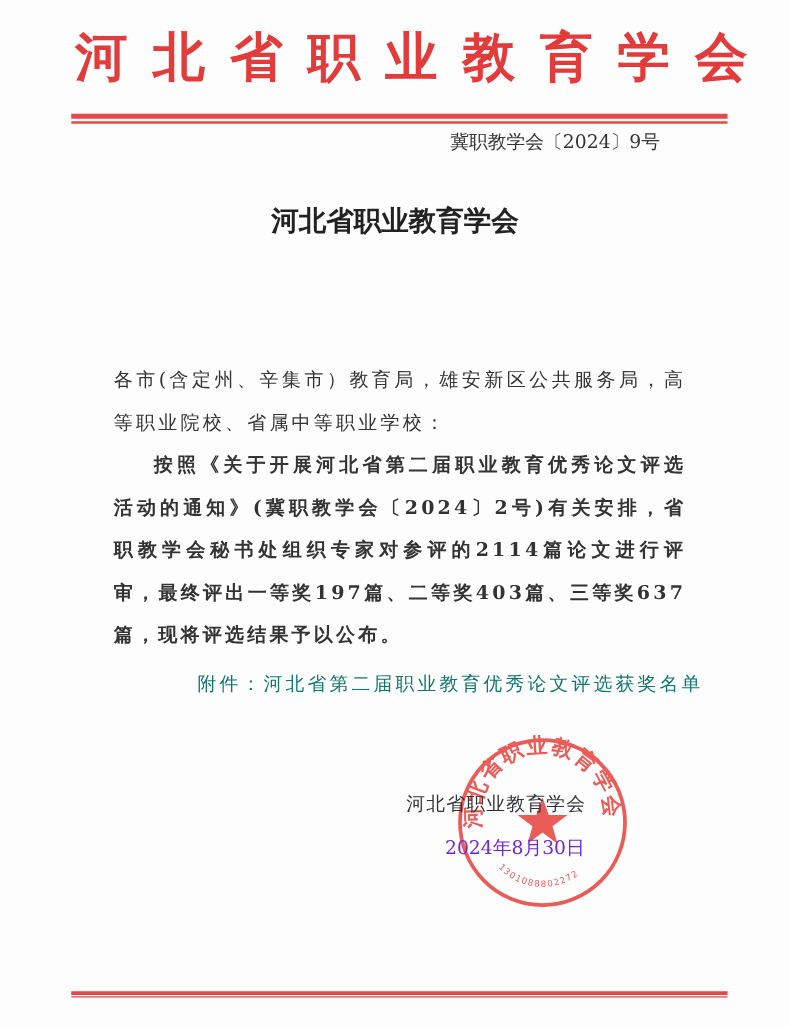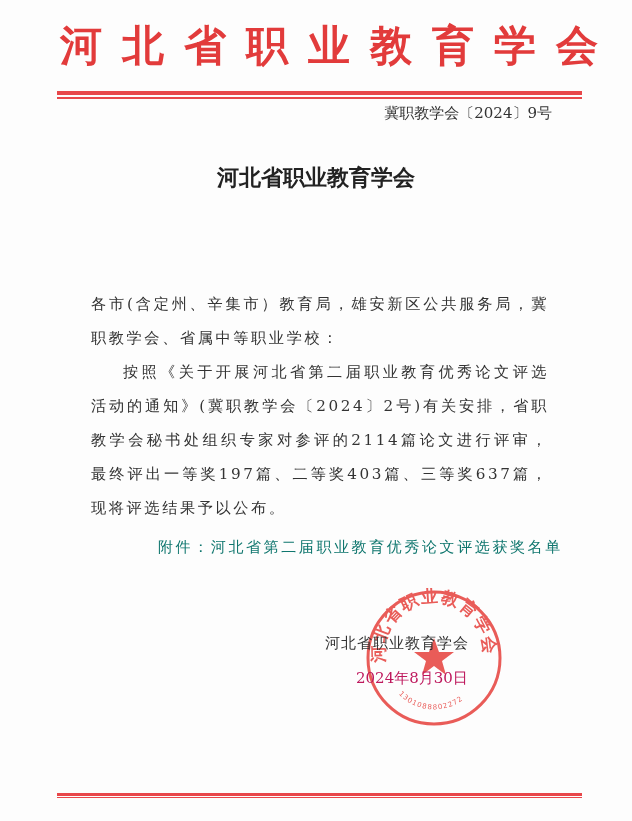--- a/index.html
+++ b/index.html
@@ -8,59 +8,59 @@
     font-family: "DejaVu Serif", "Liberation Serif", serif; color: #2a2a2a;
   }
   .masthead {
     position: absolute; left: 60px; top: 22px; width: 512px; text-align: center;
     color: #e23b3b; font-family: "DejaVu Serif", serif; font-weight: bold;
     font-size: 42px; letter-spacing: 20px; line-height: 48px; white-space: nowrap;
   }
   .rule-thick { position: absolute; left: 57px; width: 525px; height: 4px; background: #e8474a; }
   .rule-thin  { position: absolute; left: 57px; width: 525px; height: 1.5px; background: #e8474a; }
   .docno {
-    position: absolute; right: 80px; top: 104px; font-size: 15px; color: #333;
+    position: absolute; right: 104px; top: 104px; font-size: 15px; color: #333;
   }
   .title {
     position: absolute; left: 0; width: 632px; text-align: center; top: 162px;
     font-size: 22px; font-weight: bold; line-height: 31px; color: #222;
   }
   .body-text {
     position: absolute; left: 91px; width: 458px; font-size: 15.2px; line-height: 34px;
     color: #333; letter-spacing: 2.6px; text-align: justify;
   }
   .p-indent { text-indent: 32px; }
   .attach {
     position: absolute; left: 122px; top: 538px; font-size: 15px; letter-spacing: 2.6px; color: #0f766e; margin-left: 36px;
   }
   .sign {
     position: absolute; left: 325px; top: 634px; font-size: 15px; color: #333; letter-spacing: 1px;
   }
   .date {
-    position: absolute; left: 356px; top: 669px; font-size: 15px; color: #be185d;
+    position: absolute; left: 356px; top: 669px; font-size: 15px; color: #6d28d9;
   }
   .seal {
     position: absolute; left: 364px; top: 588px; width: 140px; height: 140px; opacity: 0.82;
   }
 </style>
 </head>
 <body>
 
 <div class="masthead">河北省职业教育学会</div>
 <div class="rule-thick" style="top:91px;"></div>
 <div class="rule-thin" style="top:97px;"></div>
 
 <div class="docno">冀职教学会〔2024〕9号</div>
 
 <div class="title">
   <div>河北省职业教育学会</div>
 </div>
 
-<div class="body-text" style="top:287px;">各市(含定州、辛集市）教育局，雄安新区公共服务局，冀职教学会、省属中等职业学校：</div>
-<div class="body-text p-indent" style="top:355px;">按照《关于开展河北省第二届职业教育优秀论文评选活动的通知》(冀职教学会〔2024〕2号)有关安排，省职教学会秘书处组织专家对参评的2114篇论文进行评审，最终评出一等奖197篇、二等奖403篇、三等奖637篇，现将评选结果予以公布。</div>
+<div class="body-text" style="top:287px;">各市(含定州、辛集市）教育局，雄安新区公共服务局，高等职业院校、省属中等职业学校：</div>
+<div class="body-text p-indent" style="top:355px;font-weight:bold;">按照《关于开展河北省第二届职业教育优秀论文评选活动的通知》(冀职教学会〔2024〕2号)有关安排，省职教学会秘书处组织专家对参评的2114篇论文进行评审，最终评出一等奖197篇、二等奖403篇、三等奖637篇，现将评选结果予以公布。</div>
 
 <div class="attach">附件：河北省第二届职业教育优秀论文评选获奖名单</div>
 
 <svg class="seal" viewBox="0 0 140 140">
   <defs>
     <path id="arcTop" d="M 22 78 A 50 50 0 1 1 118 78"></path>
     <path id="arcBot" d="M 30 100 A 48 48 0 0 0 110 100"></path>
   </defs>
   <circle cx="70" cy="70" r="66" fill="none" stroke="#e53935" stroke-width="3"></circle>
   <polygon points="70,50 75,64 90,64 78,73 82,87 70,78 58,87 62,73 50,64 65,64" fill="#e53935"></polygon>

